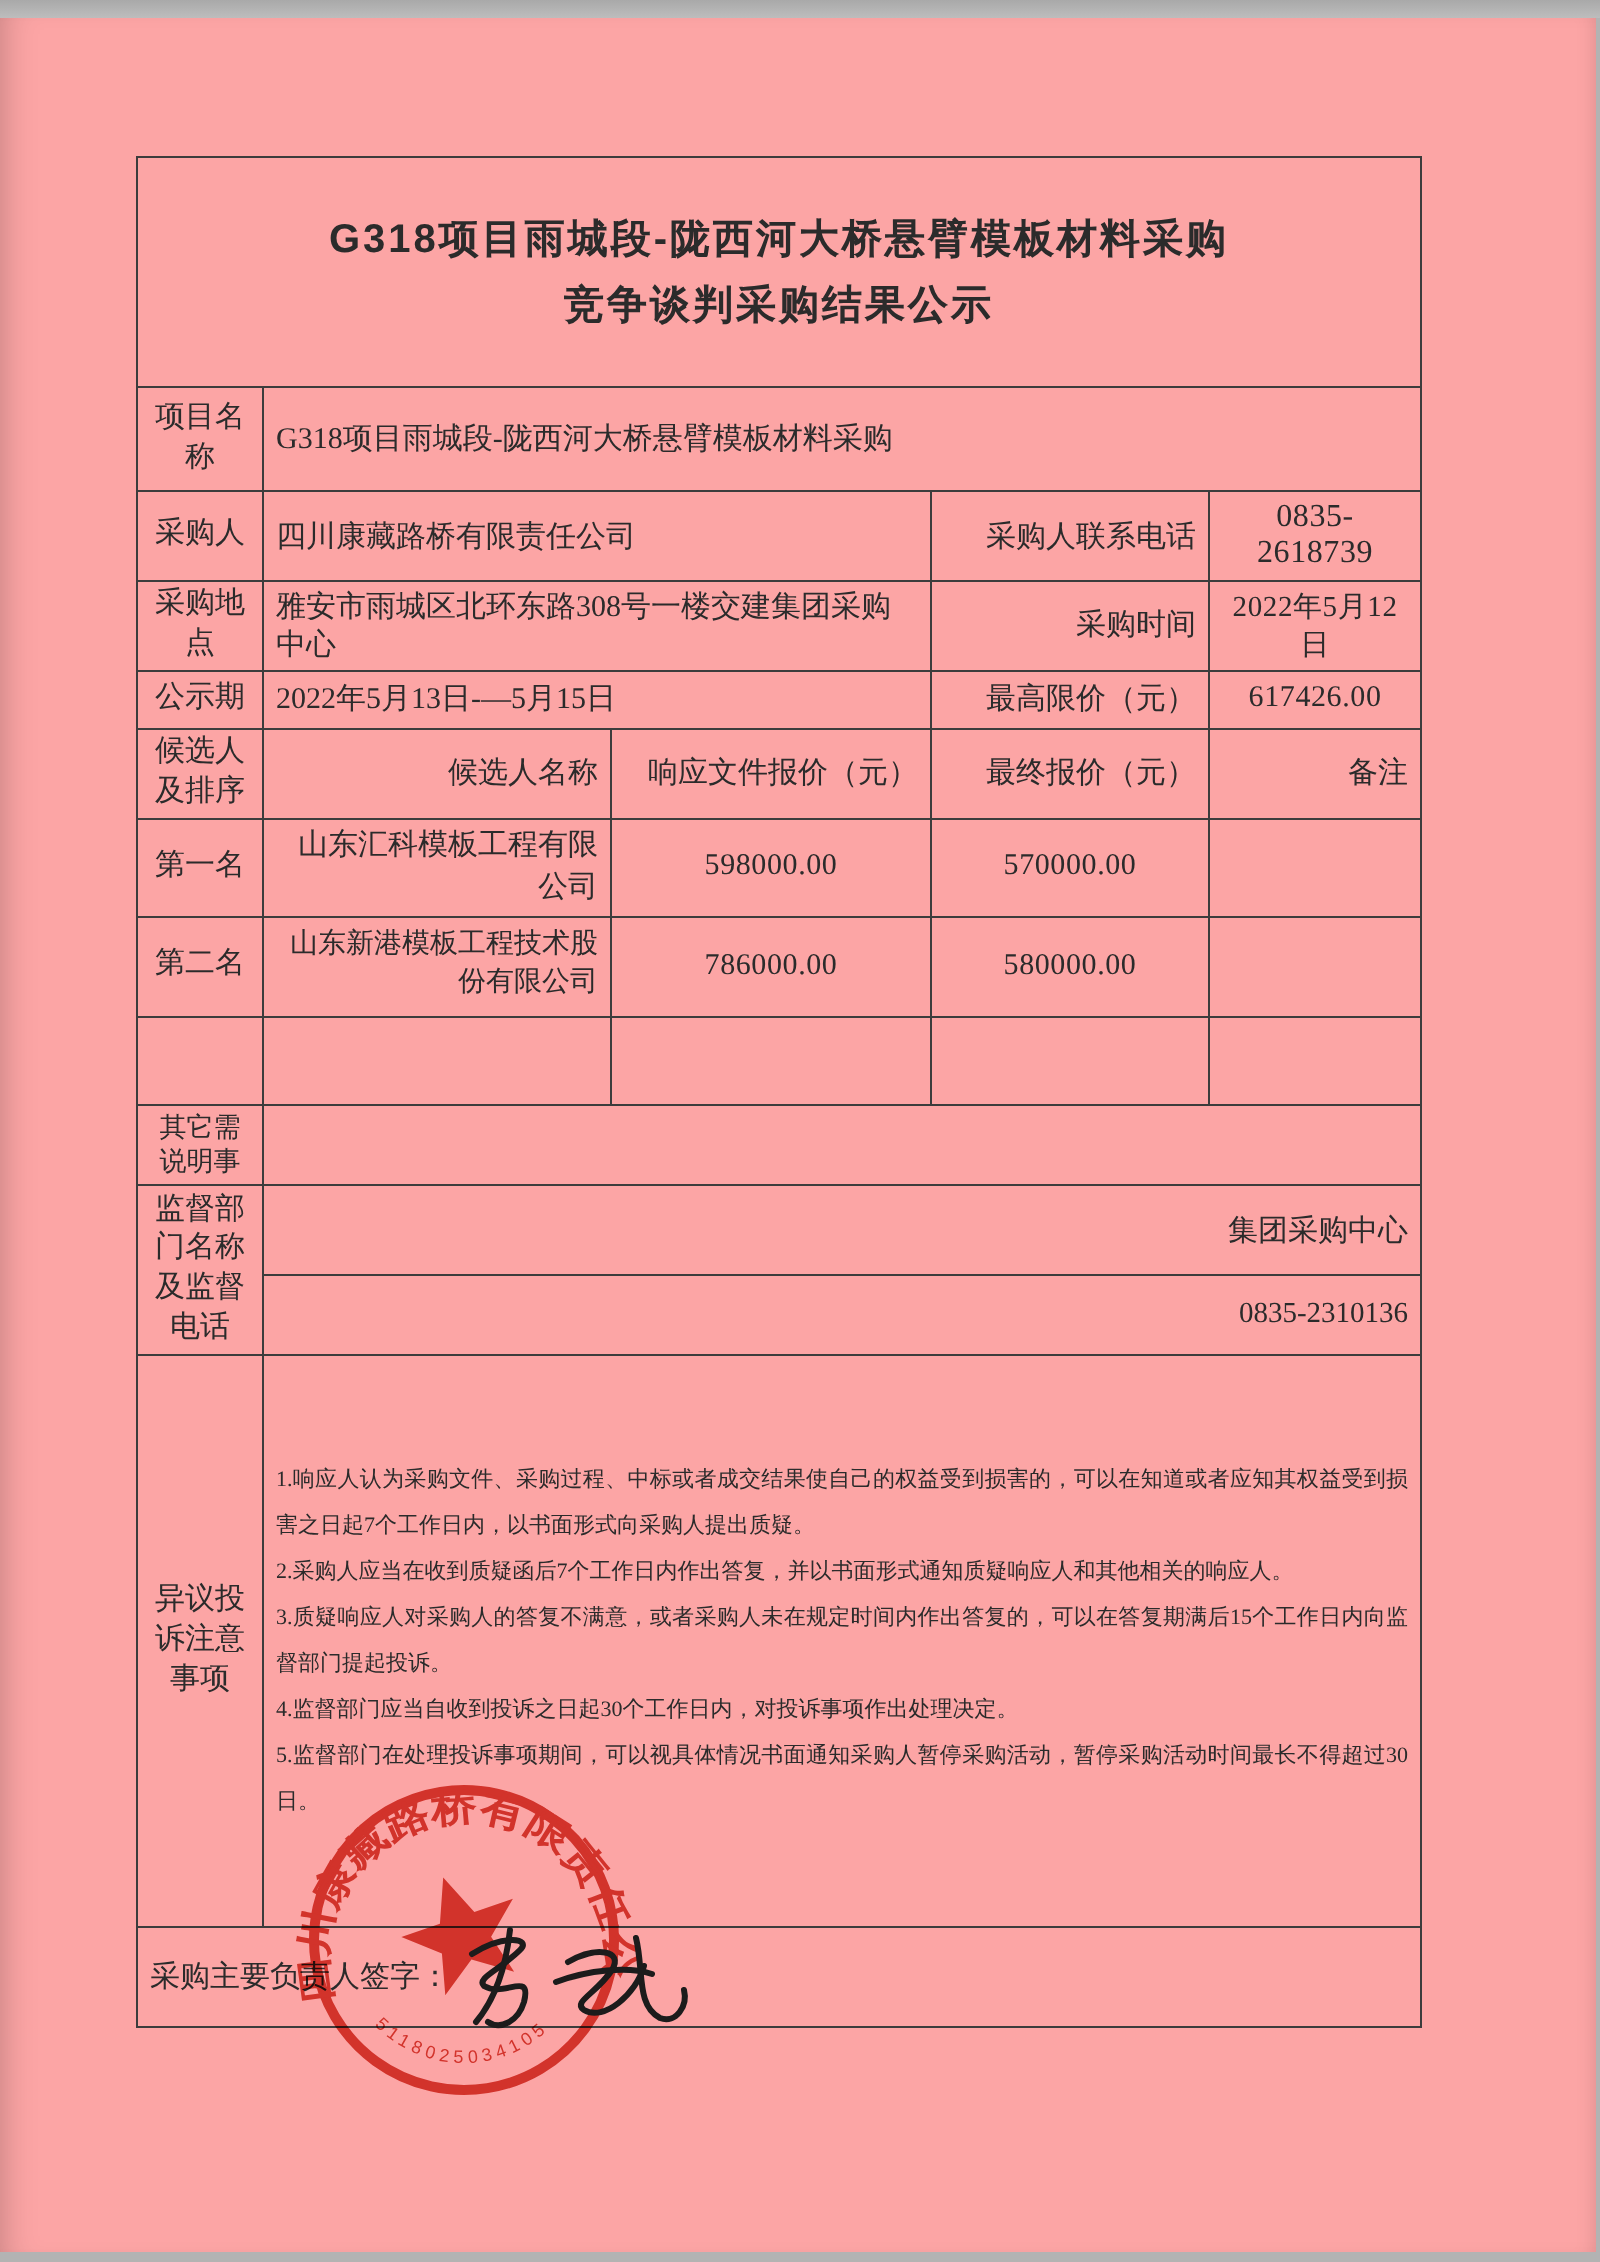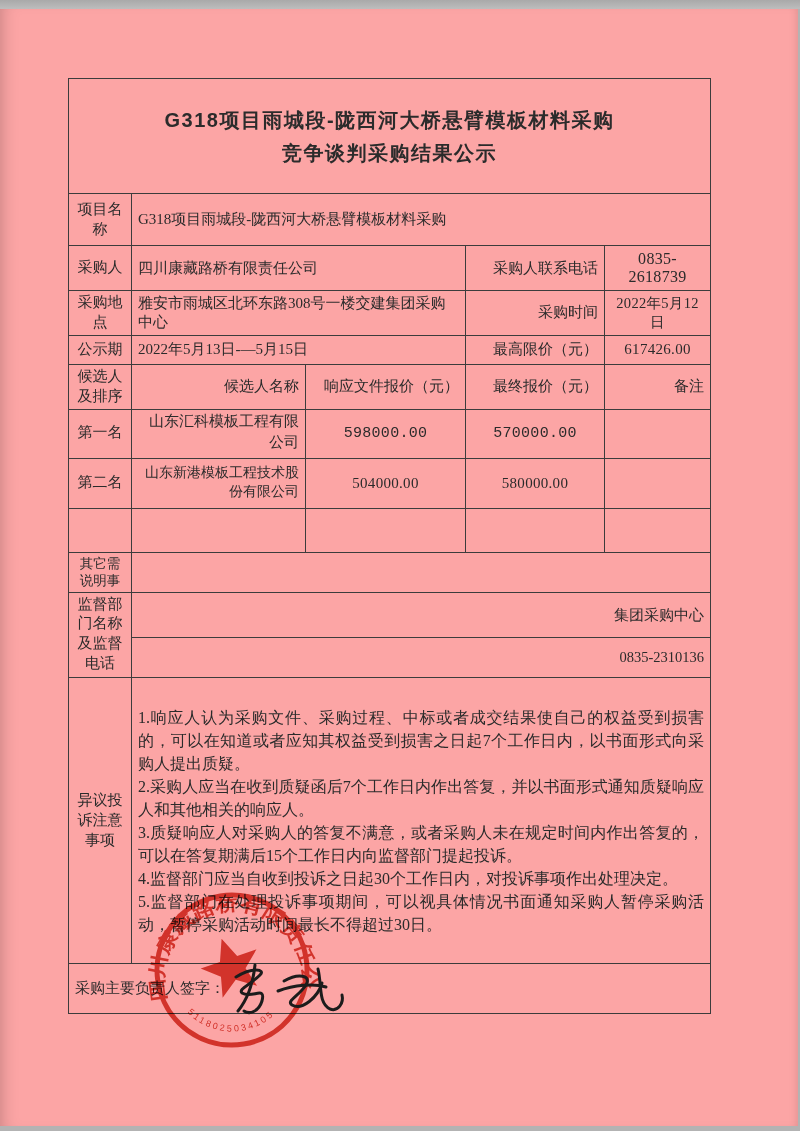--- a/index.html
+++ b/index.html
@@ -41,31 +41,31 @@
     font-family:"Liberation Sans", sans-serif;
     font-weight:700; font-size:20px; letter-spacing:1.5px; line-height:31px;
     padding-top:2px;
   }
   tr.r-title  { height:115px; }
   tr.r-pname  { height:52px; }
   tr.r-buyer  { height:45px; }
   tr.r-loc    { height:42px; }
   tr.r-pub    { height:29px; }
   tr.r-chead  { height:45px; }
-  tr.r-c1     { height:49px;font-family:Liberation Mono, monospace; }
+  tr.r-c1     { height:49px; }
   tr.r-c2     { height:50px; }
   tr.r-cE     { height:44px; }
   tr.r-other  { height:33px;padding-left:40px; }
   tr.r-sup1   { height:45px;font-family:Liberation Mono, monospace; }
   tr.r-sup2   { height:40px; }
   tr.r-comp   { height:286px; }
   tr.r-sign   { height:50px; }
   td.comp-cell { vertical-align:middle; padding:14px 10px 14px 9px; }
   td.comp-cell p {
-    margin:0; font-size:16px; line-height:23px;
+    margin:0; font-size:11px; line-height:23px;
     text-align:justify; word-break:break-all;
   }
   td.sign-cell { padding-left:8px; font-size:15.5px; }
   .cand-name { line-height:1.35; }
   .sig-svg { position:absolute; left:222px; top:936px; z-index:5; }
   .stamp {
     position:absolute; left:142px; top:871px; z-index:4;
     mix-blend-mode:multiply; opacity:.88;
     transform:rotate(-9deg);
   }
@@ -133,21 +133,21 @@
       <td class="lbl">第一名</td>
       <td class="ctr cand-name">山东汇科模板工程有限公司</td>
       <td class="num">598000.00</td>
       <td class="num">570000.00</td>
       <td class="ctr"></td>
     </tr>
 
     <tr class="r-c2">
       <td class="lbl">第二名</td>
       <td class="ctr cand-name" style="font-size:14px">山东新港模板工程技术股份有限公司</td>
-      <td class="num">504000.00</td>
+      <td class="num">786000.00</td>
       <td class="num">580000.00</td>
       <td class="ctr"></td>
     </tr>
 
     <tr class="r-cE">
       <td class="lbl"></td>
       <td class="ctr"></td>
       <td class="num"></td>
       <td class="num"></td>
       <td class="ctr"></td>

